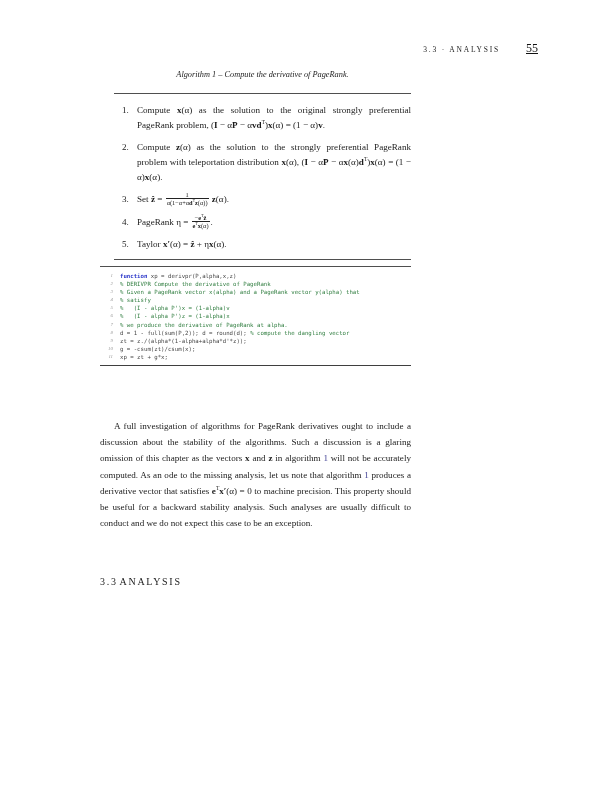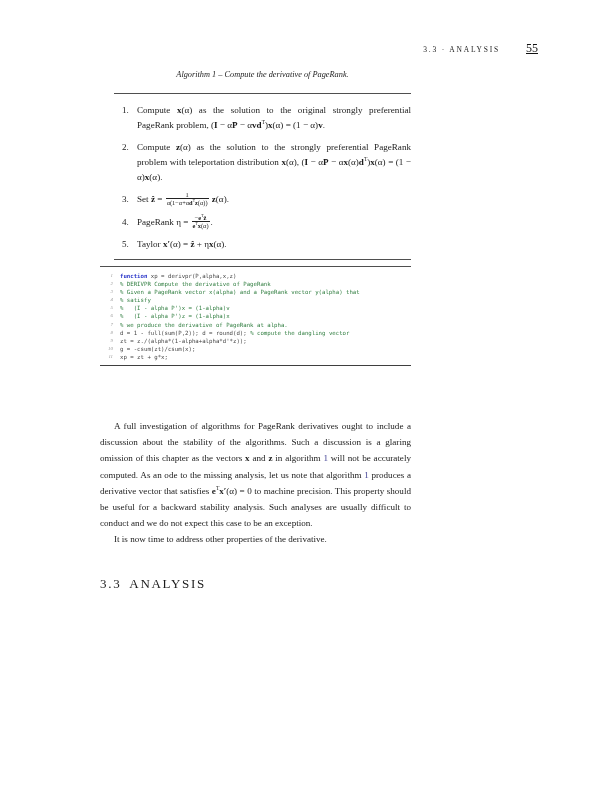--- a/index.html
+++ b/index.html
@@ -37,22 +37,22 @@
   .cd{color:var(--cd);}
   .code-rule-bottom{border-top:1.8px solid #3f3f3f;}
 
   
   .body-text{position:absolute;top:418px;left:100px;width:311px;font-size:9.1px;line-height:16.2px;text-align:justify;}
   .body-text p{margin:0;text-indent:14px;}
   .body-text2{position:absolute;top:598px;left:100px;width:311px;font-size:9.1px;line-height:16.2px;text-align:justify;}
   .body-text2 p{margin:0;text-indent:14px;}
 
   
-  .section-head{position:absolute;top:576px;left:100px;display:flex;gap:8px;align-items:flex-start;
-    font-size:13px;letter-spacing:1.7px;color:#1b1b1b;}
+  .section-head{position:absolute;top:576px;left:100px;display:flex;gap:2px;align-items:flex-start;
+    font-size:10px;letter-spacing:1.7px;color:#1b1b1b;}
 
   
   .b{font-weight:bold;}
   .it{font-style:italic;}
   .sup{vertical-align:super;font-size:60%;line-height:0;}
   .link{color:var(--link);}
   .frac{display:inline-block;vertical-align:middle;text-align:center;margin:0 1px;position:relative;top:-1px;}
   .fnum{display:block;font-size:70%;line-height:1.15;border-bottom:0.7px solid #222;padding:0 1px;}
   .fden{display:block;font-size:70%;line-height:1.15;padding:0 1px;}
 </style>
@@ -140,21 +140,20 @@
       <div class="code-line">
         <span class="code-num">11</span>
         <span class="code-text"><span class="cd">xp = zt + g*x;</span></span>
       </div>
     </div>
     <div class="code-rule-bottom"></div>
   </div>
 
   <div class="body-text">
     <p><span>A full investigation of algorithms for PageRank derivatives ought to include a discussion about the stability of the algorithms. Such a discussion is a glaring omission of this chapter as the vectors </span><span class="b">x</span><span> and </span><span class="b">z</span><span> in algorithm </span><span class="link">1</span><span> will not be accurately computed. As an ode to the missing analysis, let us note that algorithm </span><span class="link">1</span><span> produces a derivative vector that satisfies </span><span class="b">e</span><span class="sup">T</span><span class="b">x′</span><span>(α) = 0 to machine precision. This property should be useful for a backward stability analysis. Such analyses are usually difficult to conduct and we do not expect this case to be an exception.</span></p>
-    <p><span>It is now time to address other properties of the derivative.</span></p>
   </div>
 
   <div class="section-head">
     <span>3.3</span>
     <span>ANALYSIS</span>
   </div>
 
 
 </div>
 

